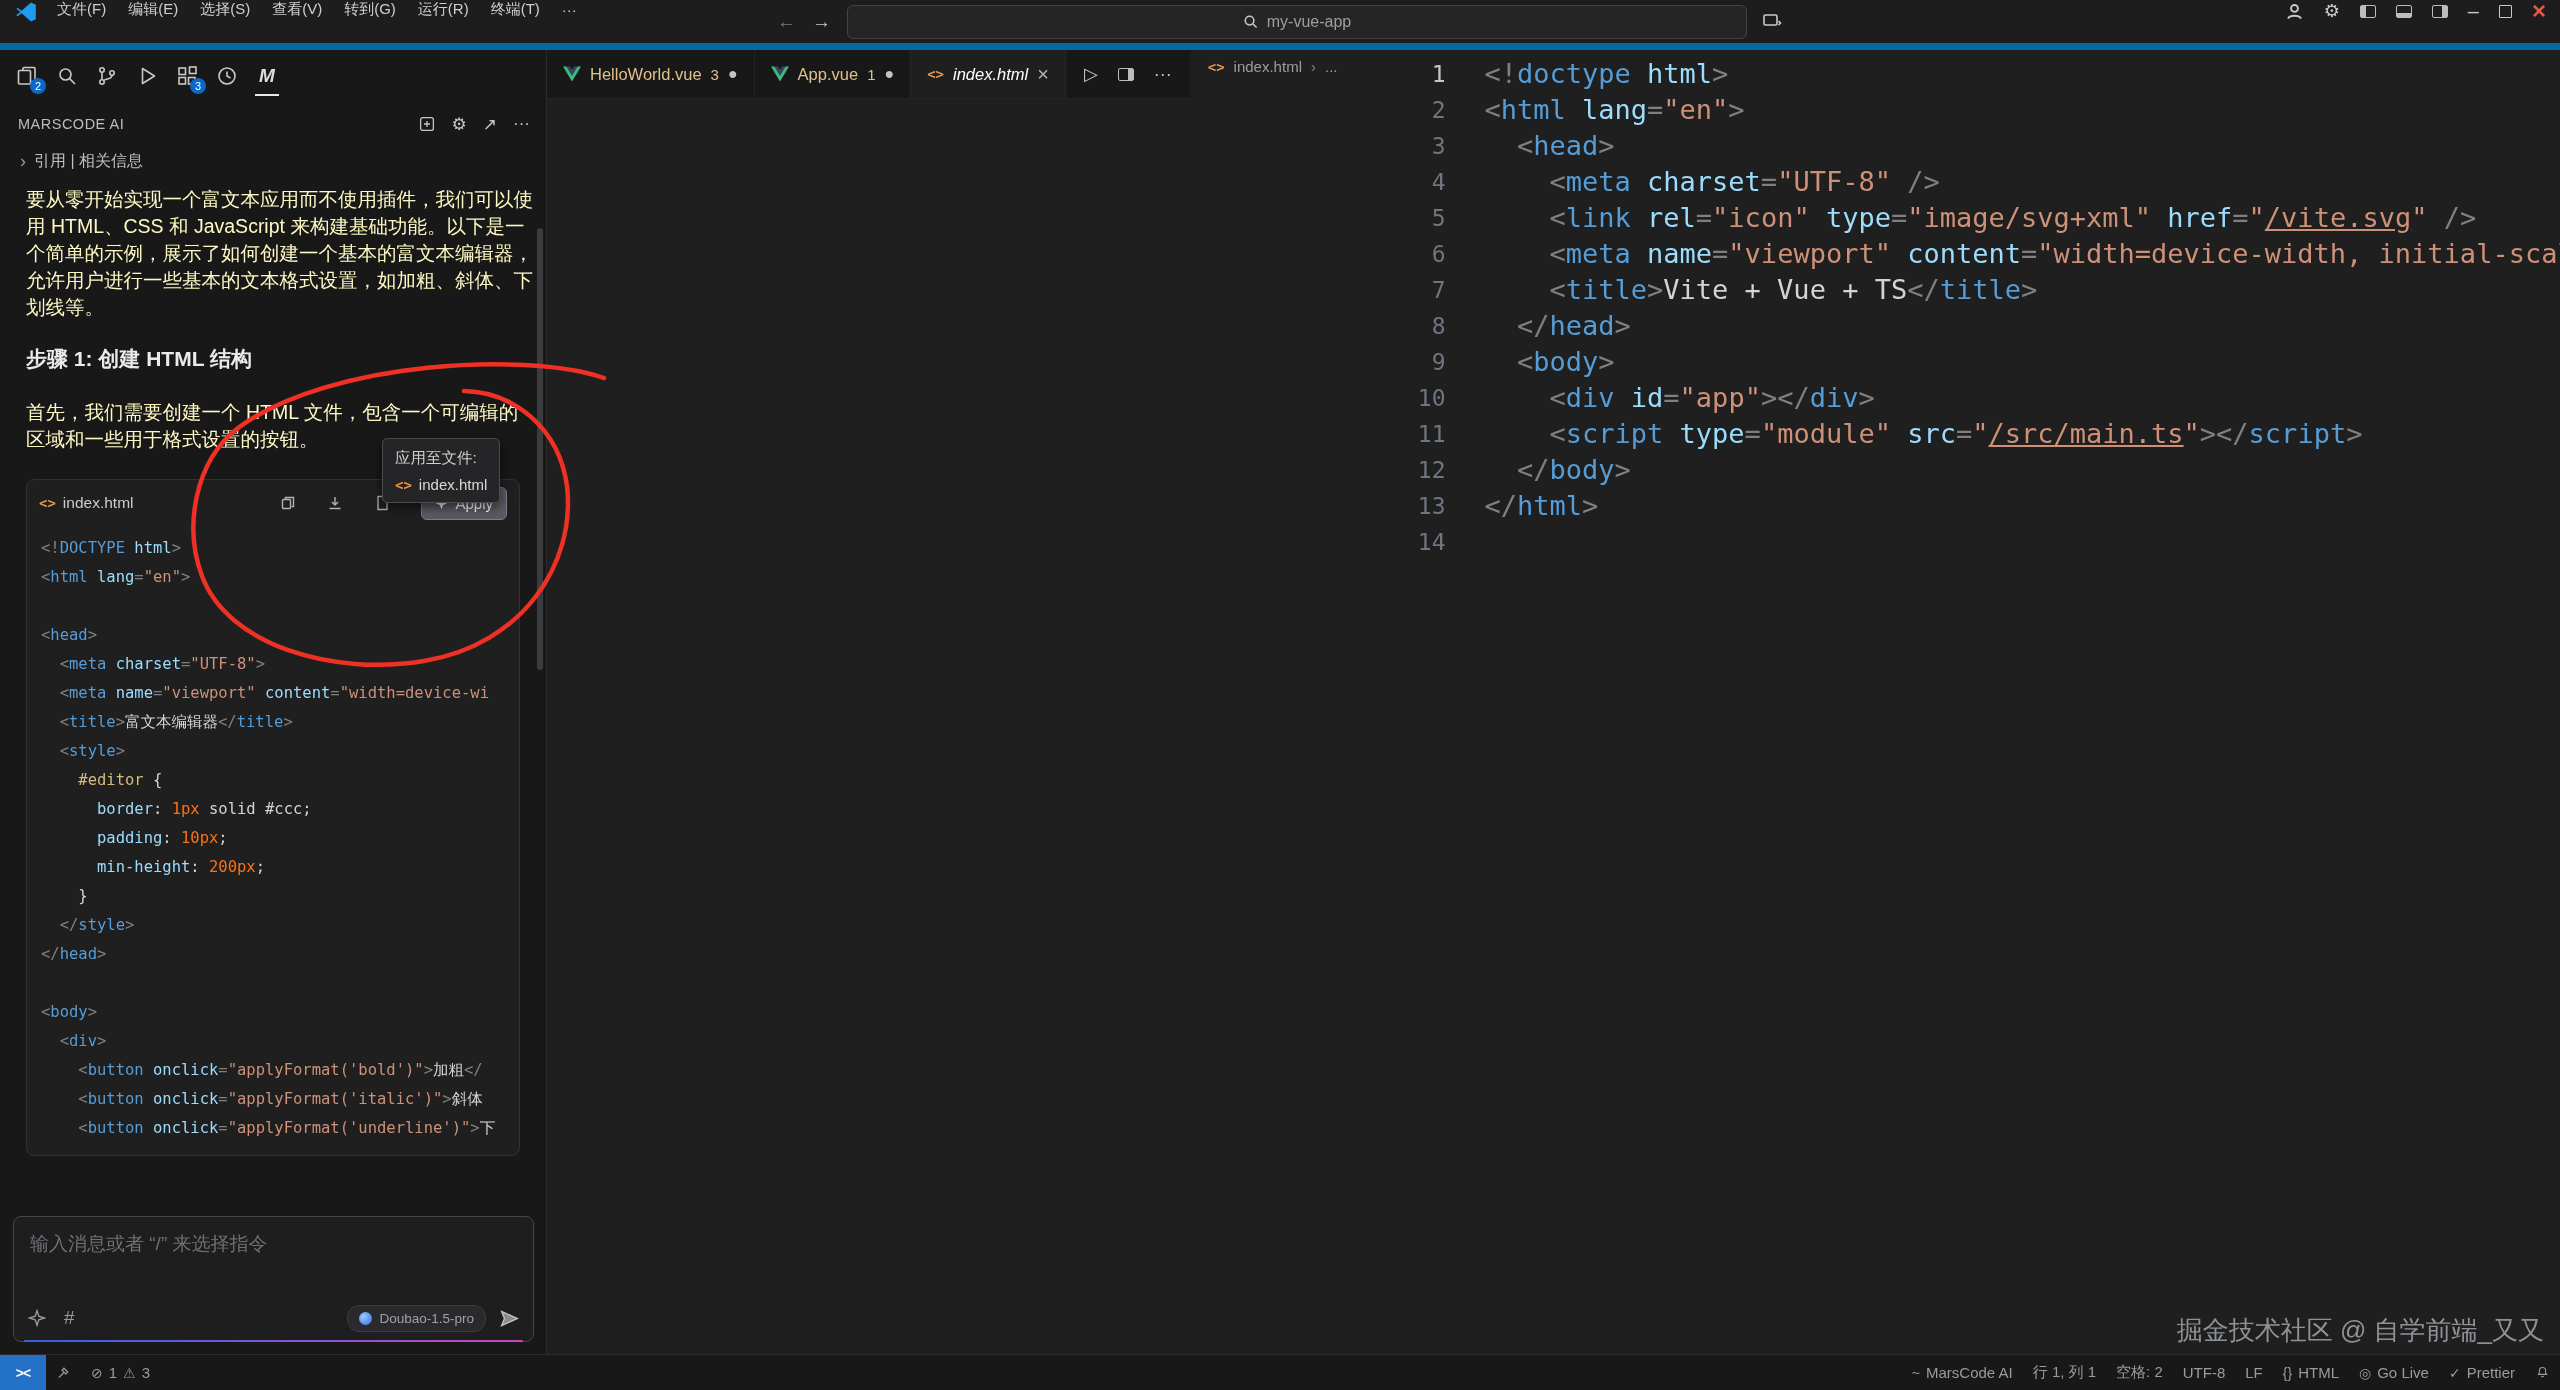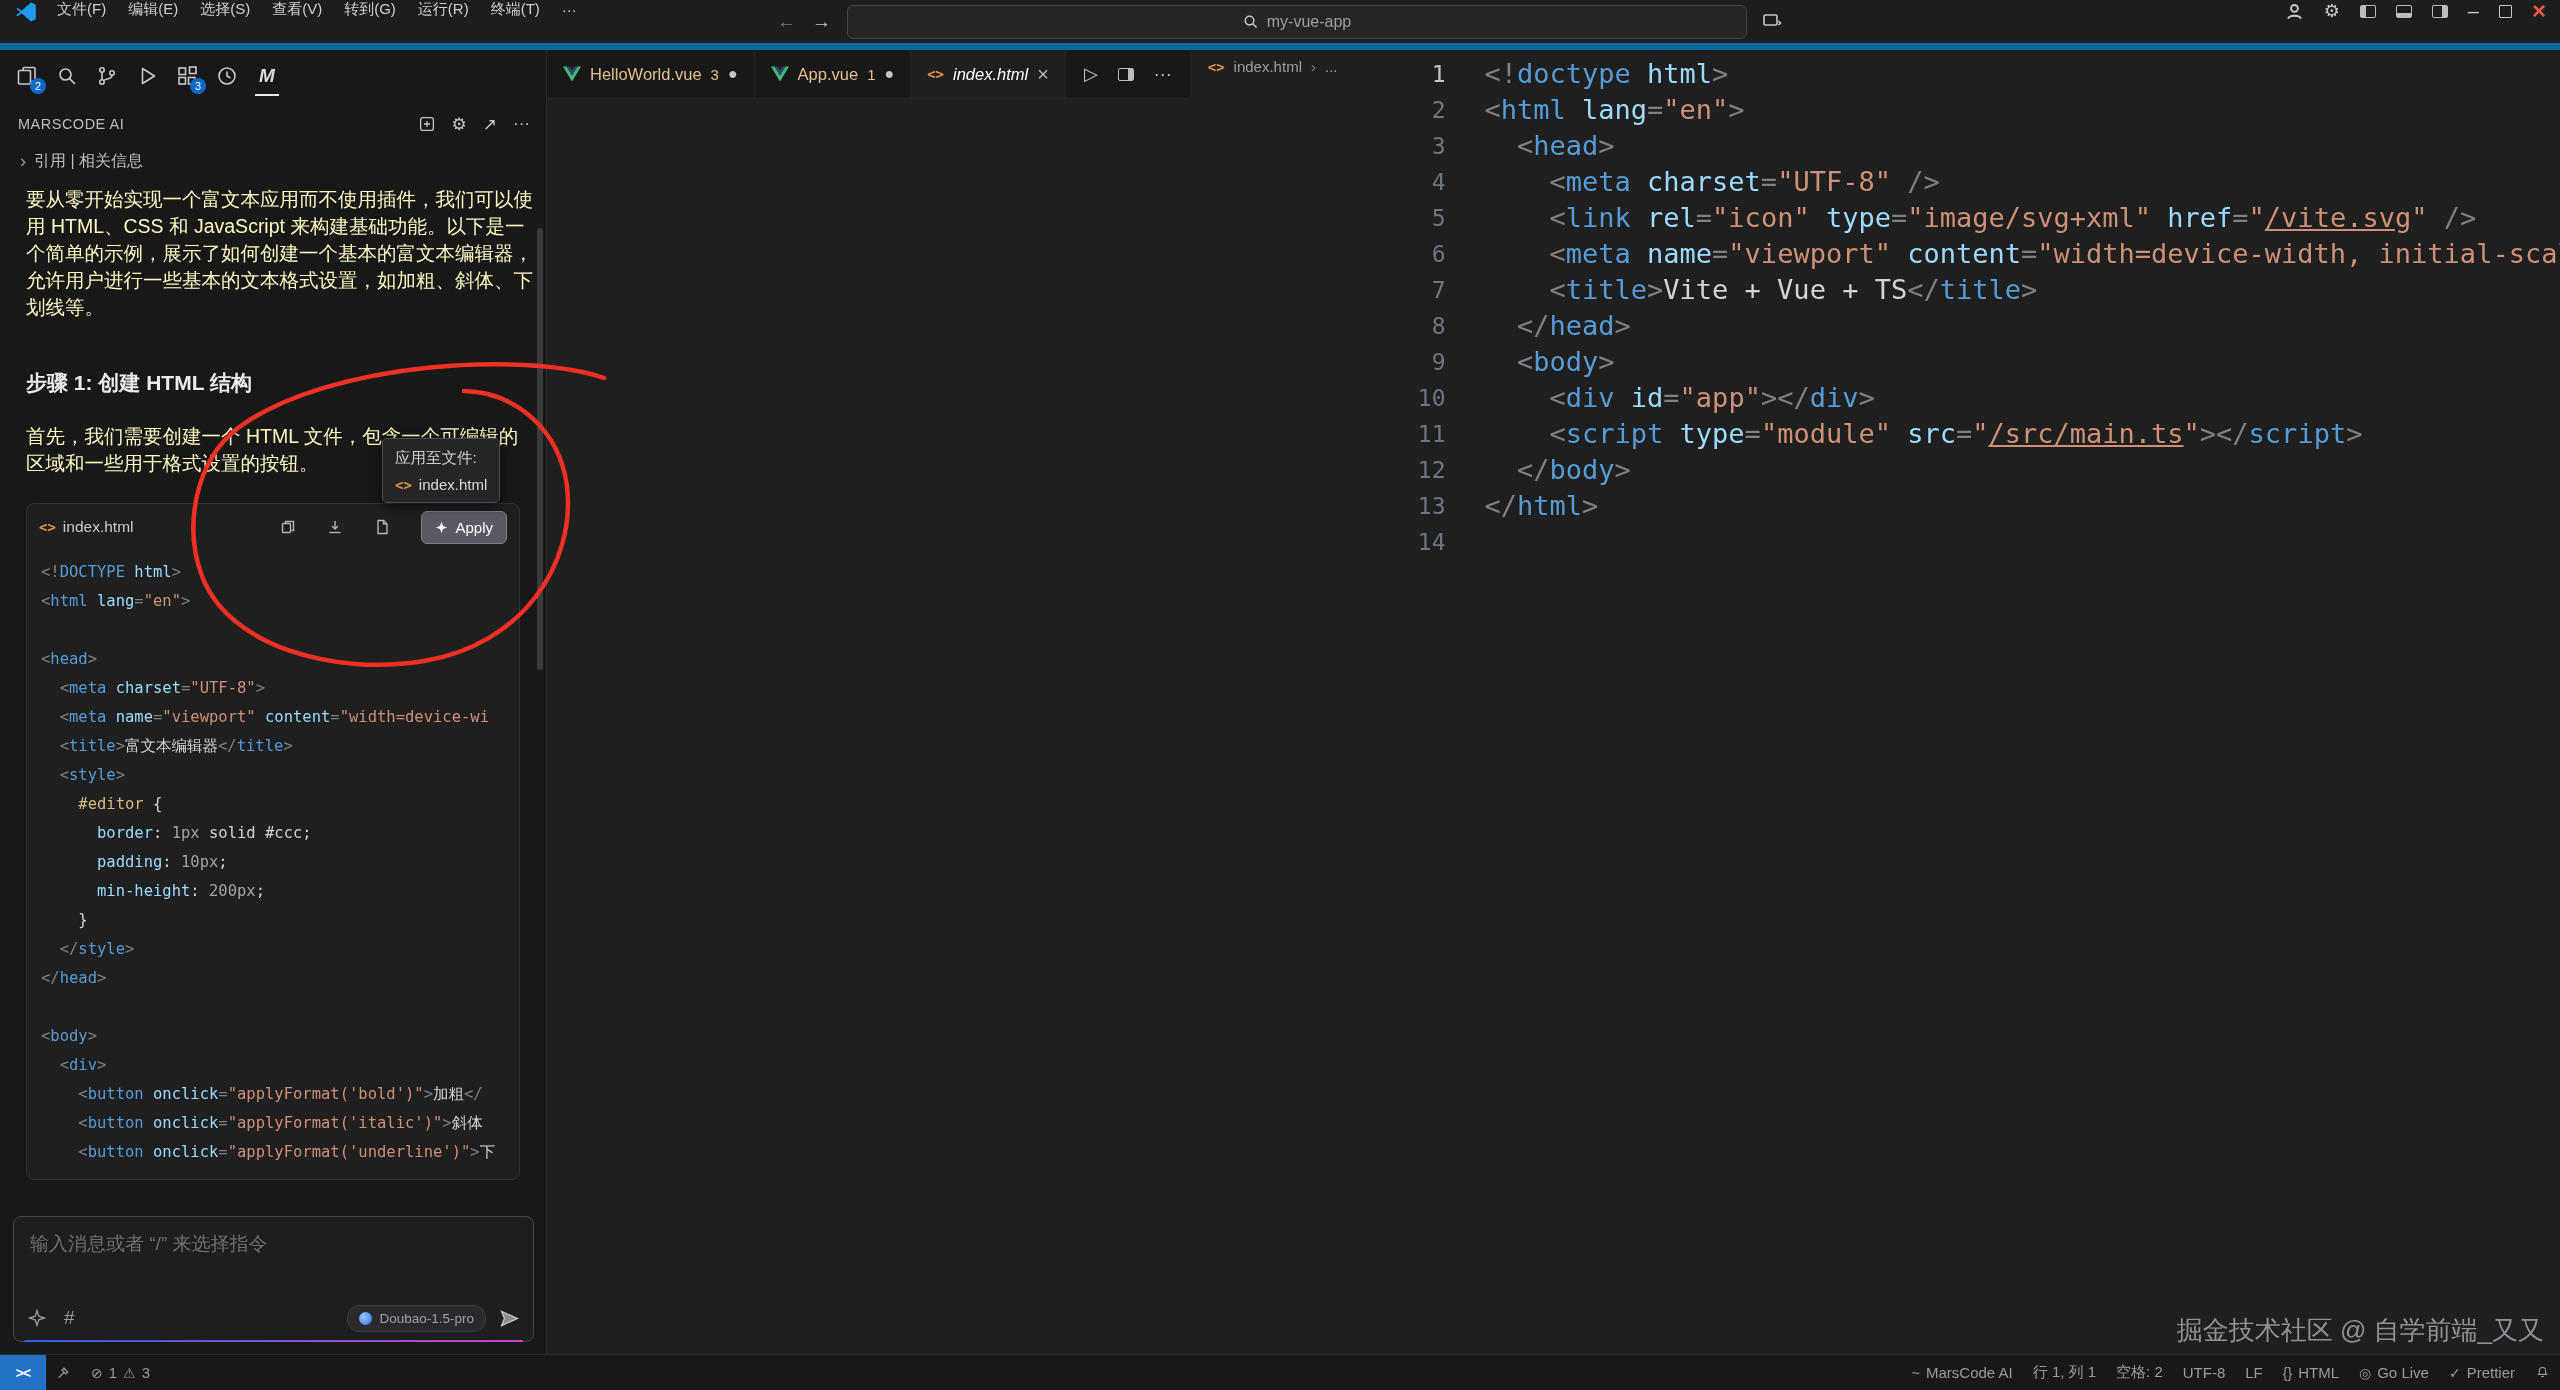--- a/index.html
+++ b/index.html
@@ -49,21 +49,21 @@
   .badge { position:absolute; right:-6px; bottom:-5px; min-width:16px; height:16px; border-radius:8px;
     background:#0a69c6; color:#fff; font-size:11px; line-height:16px; text-align:center; padding:0 3px; }
   .panel-head { height:44px; display:flex; align-items:center; padding:0 16px 0 18px; }
   .panel-title { font-size:14.5px; letter-spacing:.5px; color:#bdbdbd; }
   .panel-icons { margin-left:auto; display:flex; align-items:center; gap:16px; color:#c6c6c6; font-size:17px; }
   .refs { height:30px; display:flex; align-items:center; gap:8px; padding:0 20px; color:#bfbfbf; font-size:16px; }
   .refs .chev { font-size:18px; color:#9a9a9a; }
 
   .chat { flex:1; overflow:hidden; padding:10px 12px 0 26px; }
   .chat p { font-size:19.5px; line-height:27px; color:#fef9c3; width:508px; }
-  .step-h { margin-top:48px; font-size:21px; font-weight:700; color:#ebebeb; }
+  .step-h { margin-top:24px; font-size:21px; font-weight:700; color:#ebebeb; }
   .para2 { margin-top:26px; }
 
   .card { margin:26px 14px 0 0; background:#1f1f20; border:1px solid #313132; border-radius:8px; overflow:hidden; }
   .card-head { height:46px; display:flex; align-items:center; padding:0 12px; gap:8px; }
   .card-file { display:flex; align-items:center; gap:7px; font-size:15.5px; color:#cccccc; }
   .html-glyph { color:#e8984a; font-family:"DejaVu Sans Mono",monospace; font-weight:bold; font-size:14px; }
   .card-actions { margin-left:auto; display:flex; align-items:center; gap:31px; }
   .card-actions .ico svg { stroke:#b3b3b3; stroke-width:1.4; }
   .apply-btn { height:33px; padding:0 13px; background:#5a5a64; border:1px solid #7e7e8a;
     border-radius:6px; color:#fff; font-size:15px; display:flex; align-items:center; gap:7px; }
@@ -106,21 +106,21 @@
   .gutter .ln { height:36px; line-height:36px; font-size:23px; color:#6e7681; }
   .gutter .ln-active { color:#c6c6c6; }
   .code { padding-left:39px; }
   .code .cl { height:36px; line-height:36px; font-size:27px; white-space:pre; }
   .minimap { position:absolute; right:26px; top:10px; width:80px; display:flex; flex-direction:column; gap:3px; }
   .mm-line { height:4px; background:#59616e; opacity:.7; border-radius:1px; }
 
   
   .tk-g { color:#808080; } .tk-t { color:#569cd6; } .tk-a { color:#9cdcfe; }
   .tk-s { color:#ce9178; } .tk-u { color:#ce9178; text-decoration:underline; }
-  .tk-w { color:#d4d4d4; } .tk-n { color:#a3a3a3; } .tk-sel { color:#d7ba7d; }
+  .tk-w { color:#d4d4d4; } .tk-n { color:#f97316; } .tk-sel { color:#d7ba7d; }
 
   
   .statusbar { height:36px; background:#181818; border-top:1px solid #2b2b2b;
     display:flex; align-items:center; font-size:15px; color:#9b9b9b; position:relative; z-index:5; }
   .sb-remote { height:100%; width:46px; background:#2472c8; color:#fff; font-weight:bold;
     font-size:14px; letter-spacing:-1px; display:flex; align-items:center; justify-content:center; }
   .sb-item { display:flex; align-items:center; gap:6px; padding:0 10px; height:100%; }
   .sb-right { margin-left:auto; display:flex; align-items:center; }
   .sb-glyph { font-size:14px; }
 

